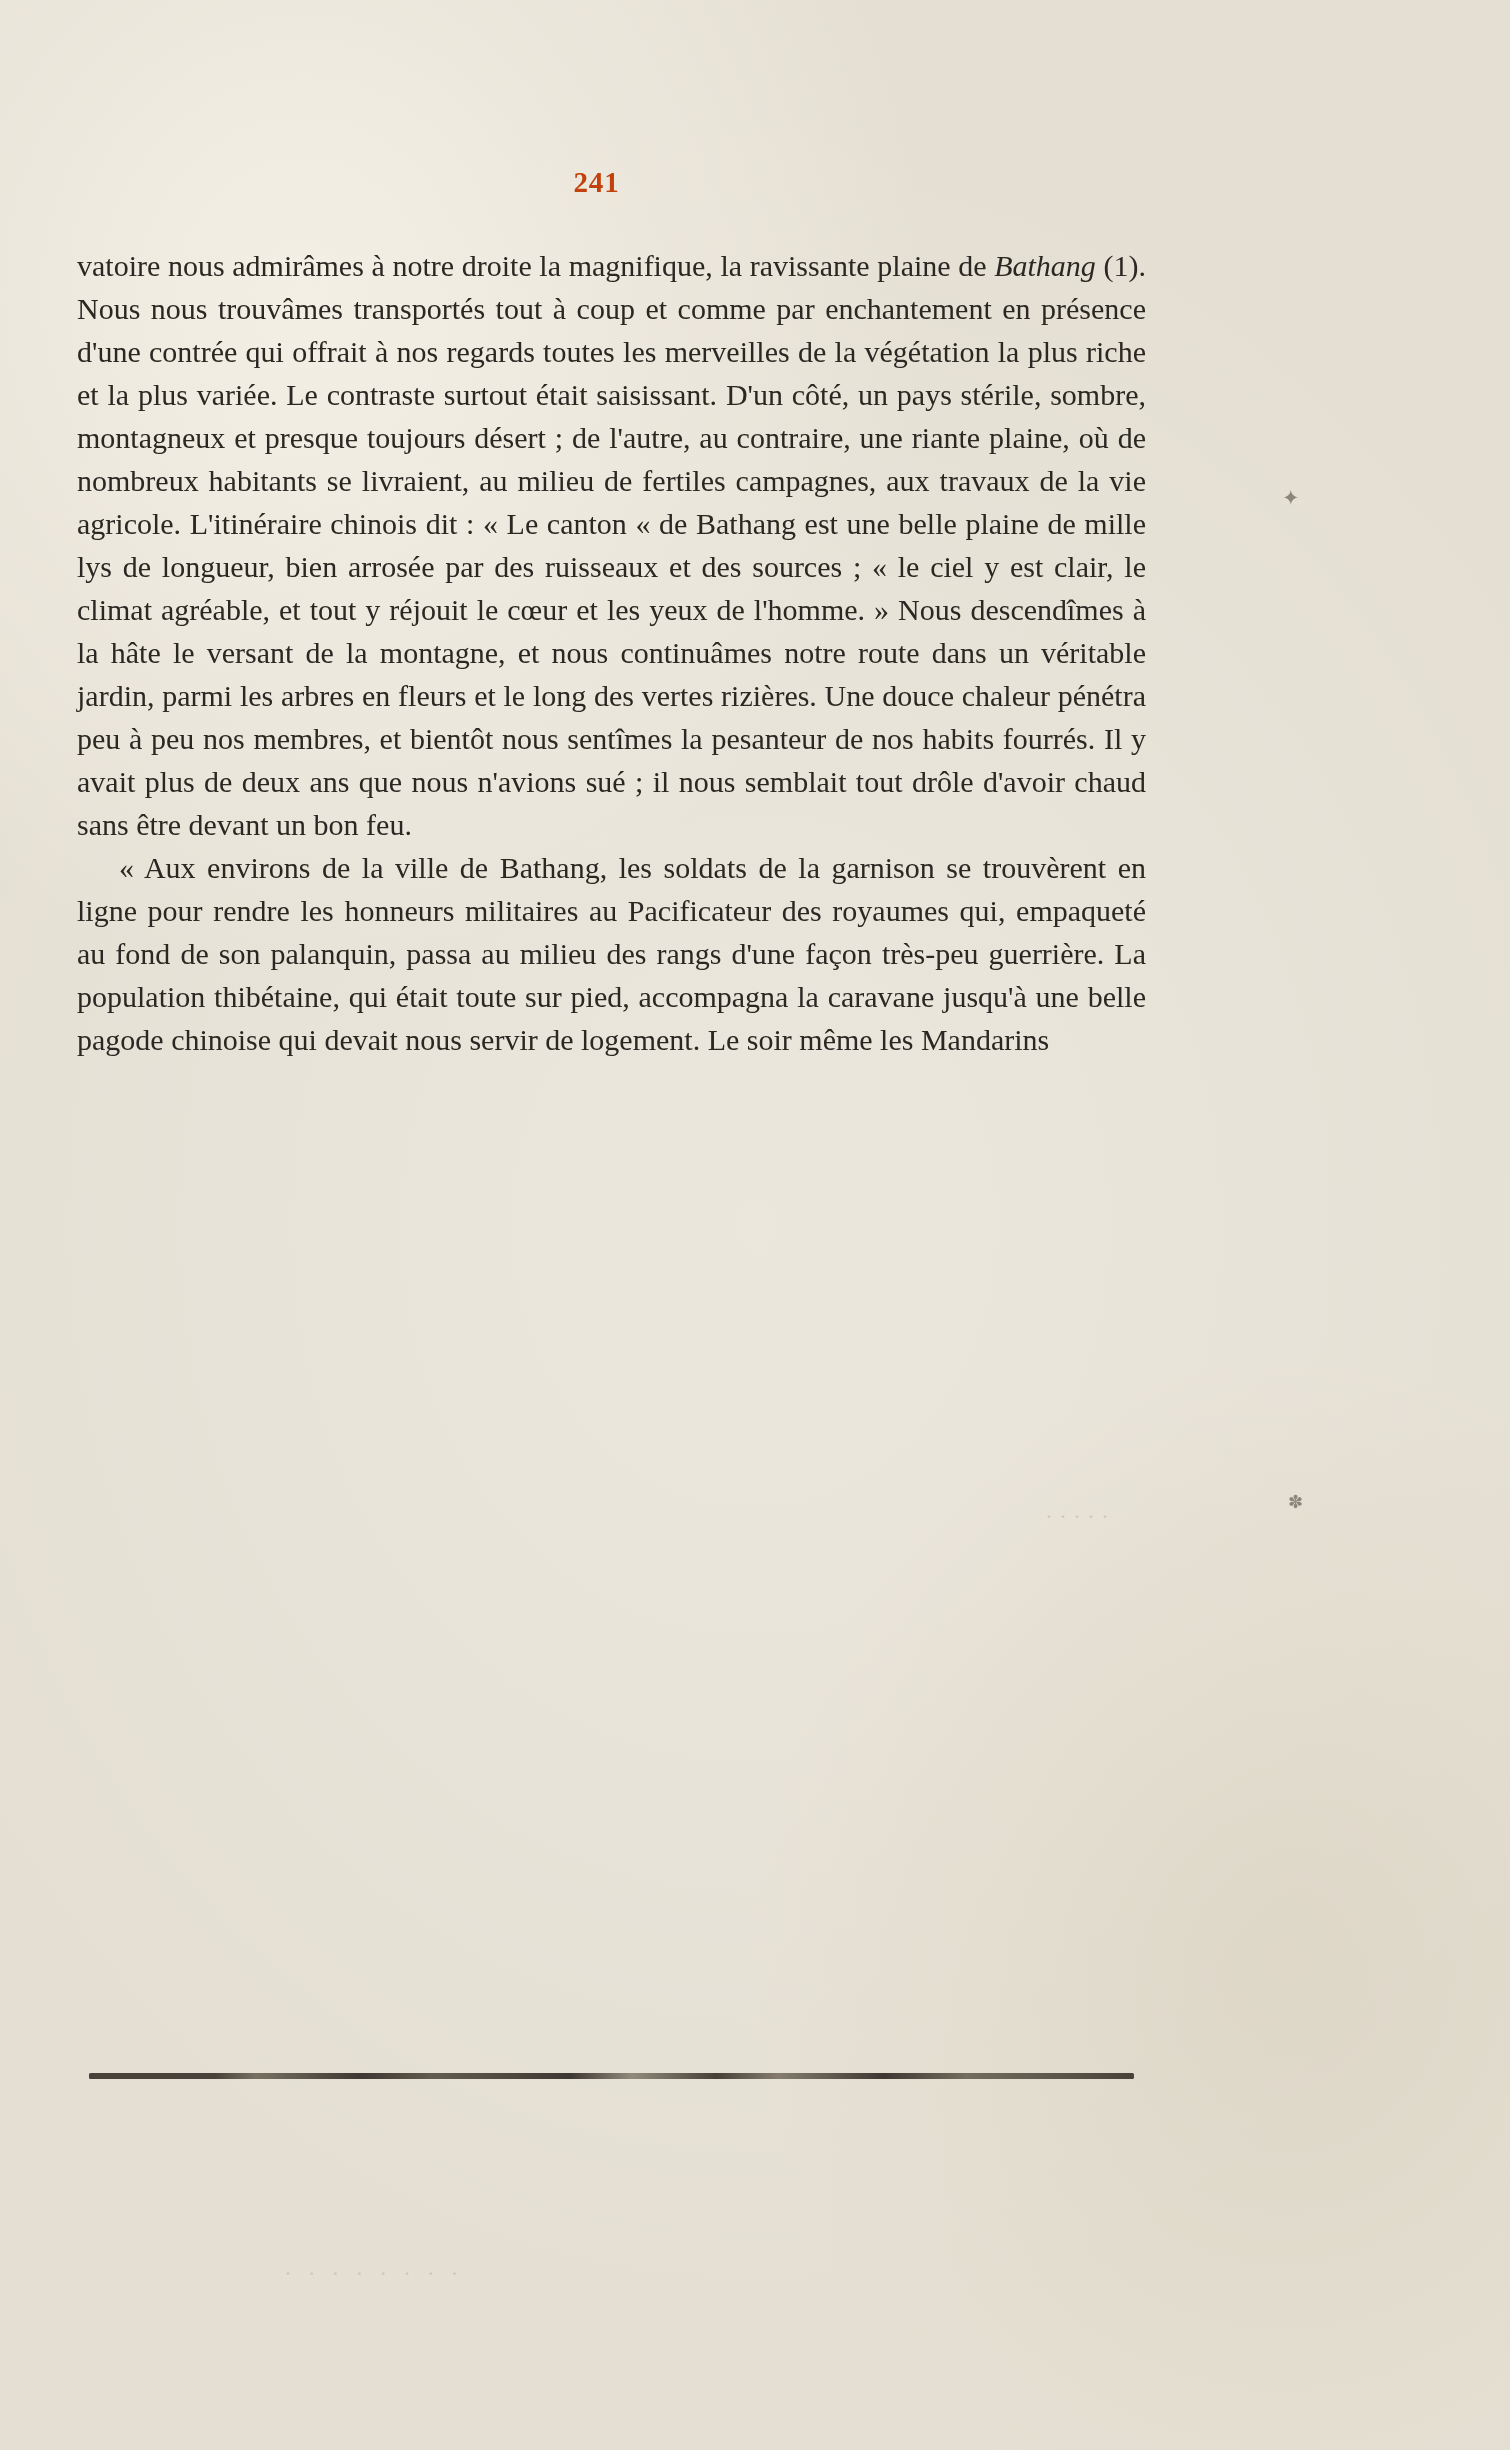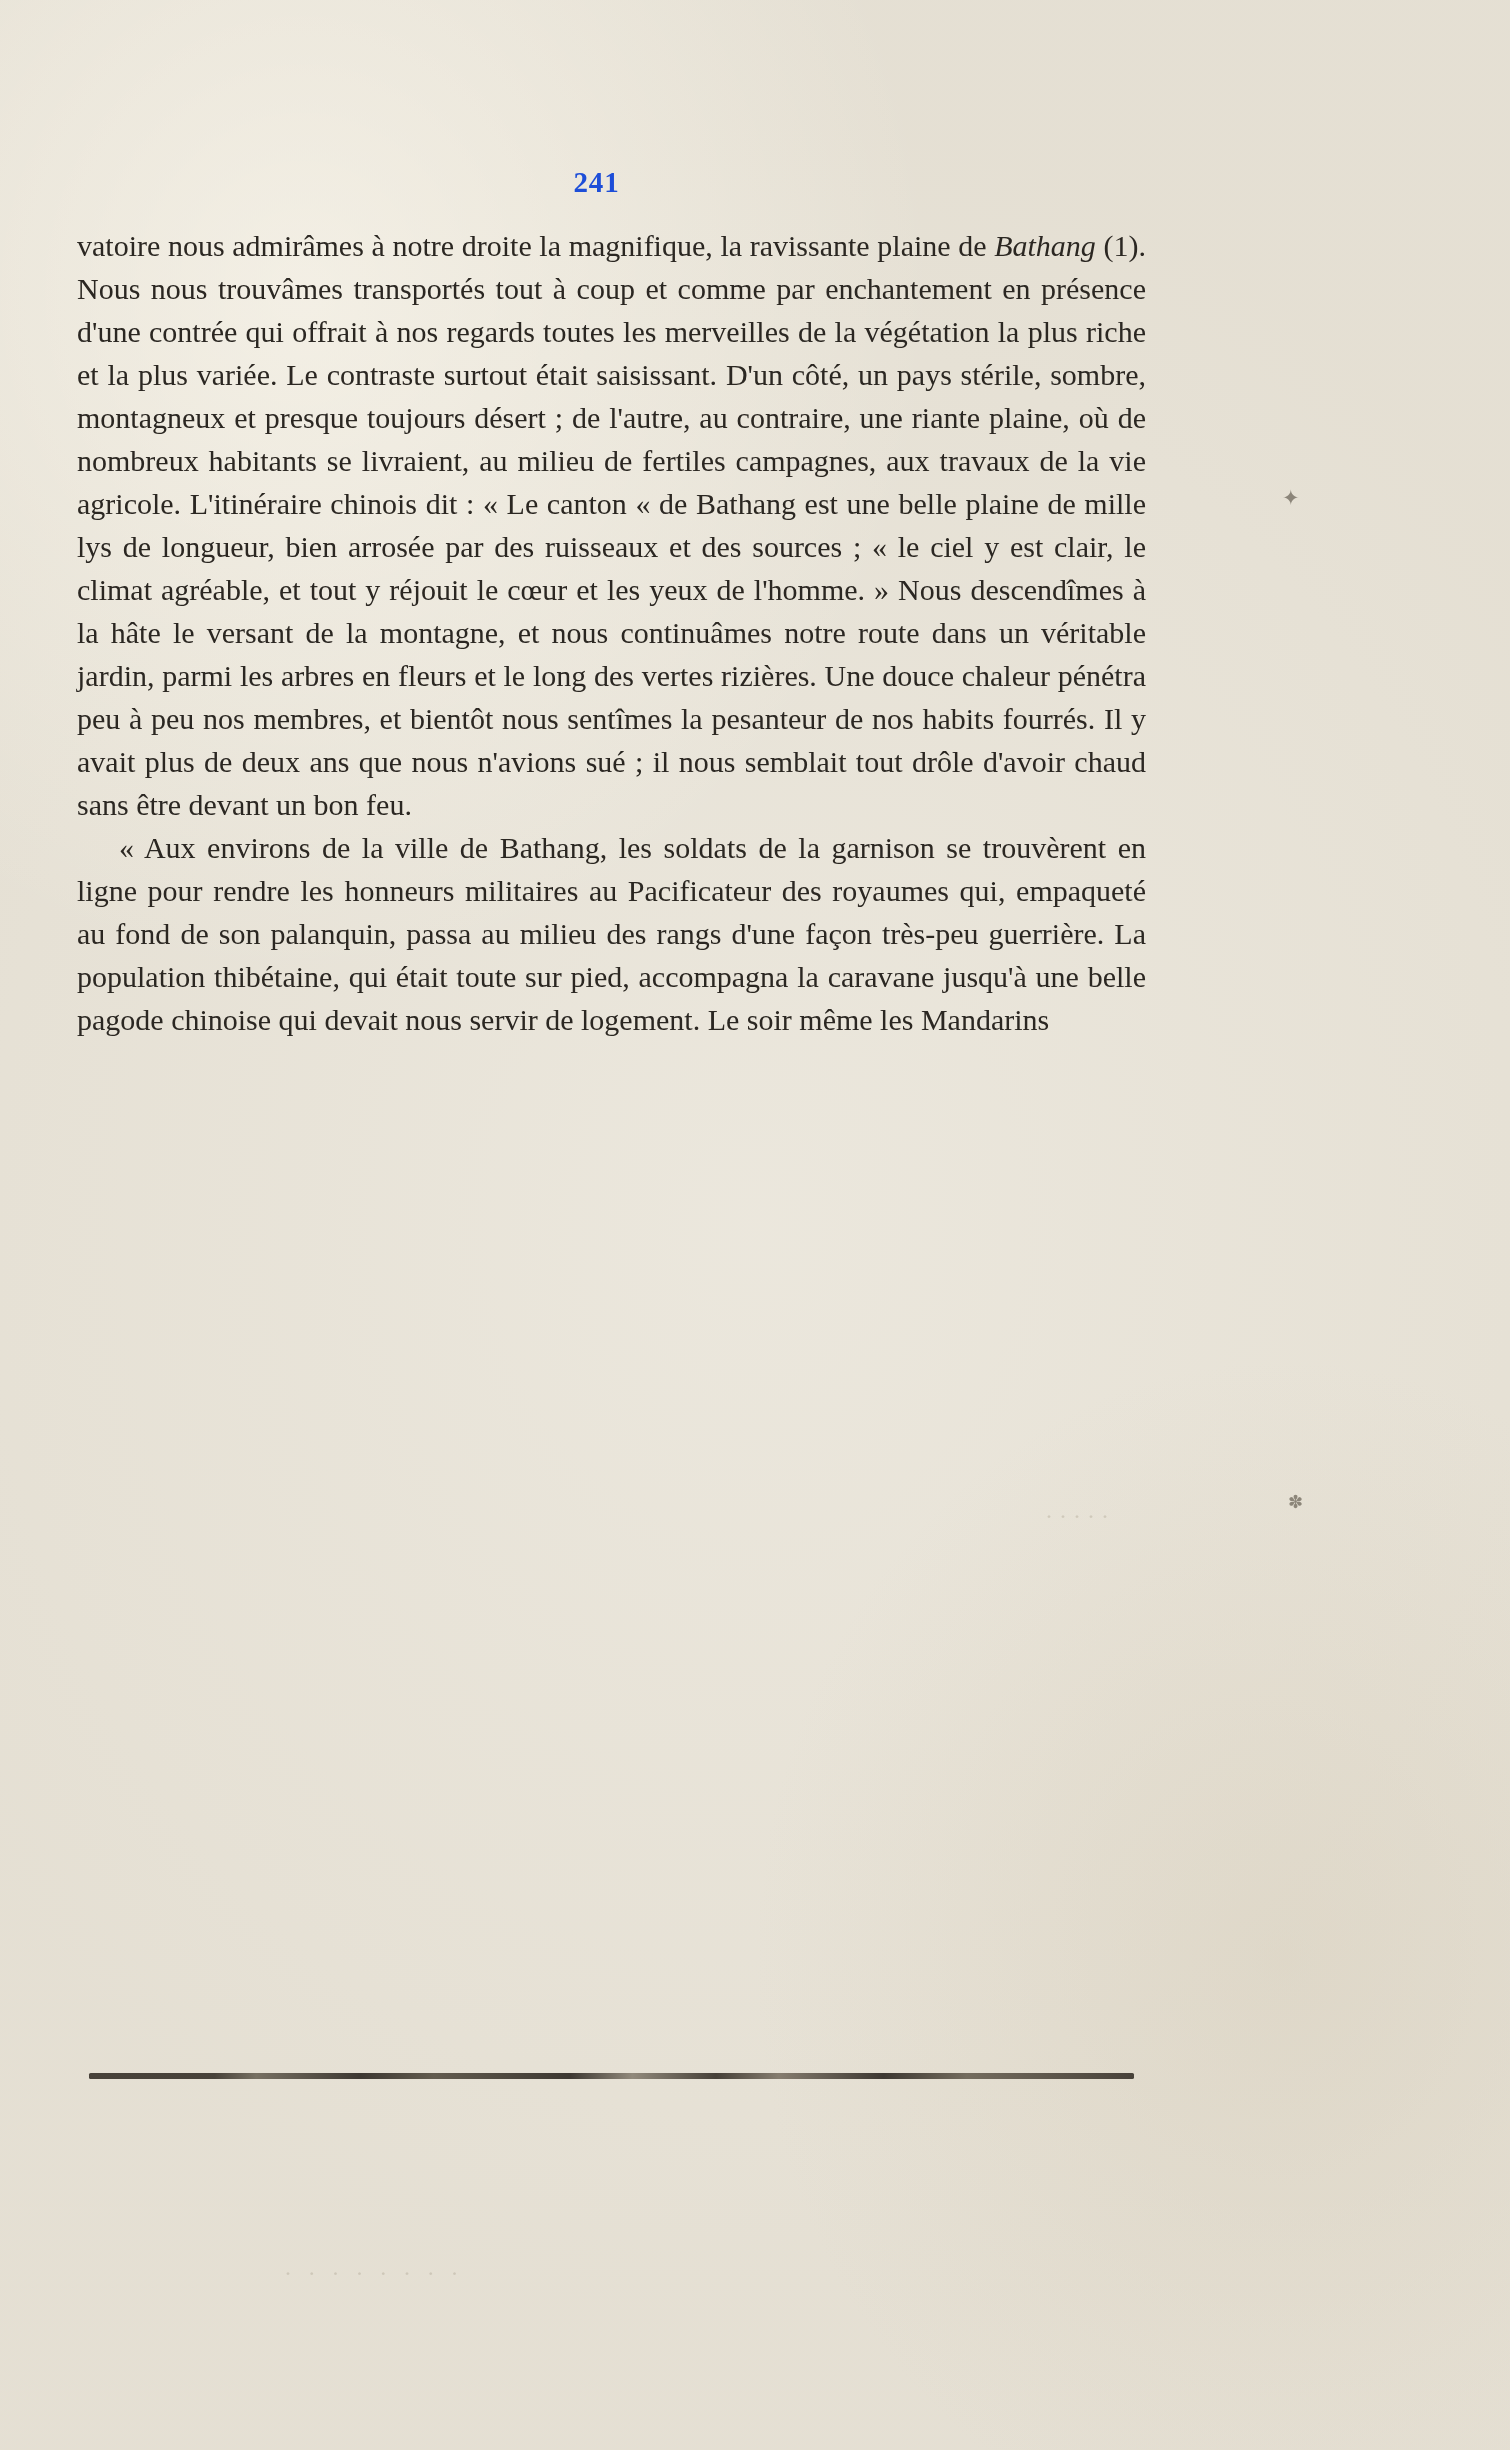--- a/index.html
+++ b/index.html
@@ -29,27 +29,27 @@
     inset: 0;
   }
   .page-number {
     position: absolute;
     top: 166px;
     left: 0;
     width: 1396px;
     text-align: center;
     font-size: 29px;
     font-weight: bold;
-    color: #1d4ed8;
+    color: #c2410c;
     letter-spacing: 0.8px;
     text-indent: -203px;
   }
   .body-text {
     position: absolute;
-    top: 224px;
+    top: 244px;
     left: 77px;
     width: 1069px;
     font-size: 30px;
     line-height: 43px;
     color: #2b2722;
     text-align: justify;
   }
   .body-text p {
     margin: 0;
   }

